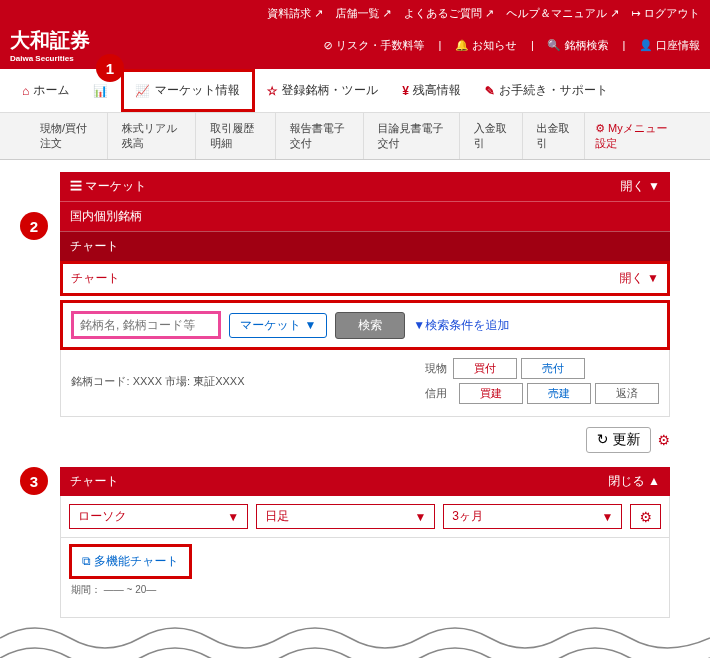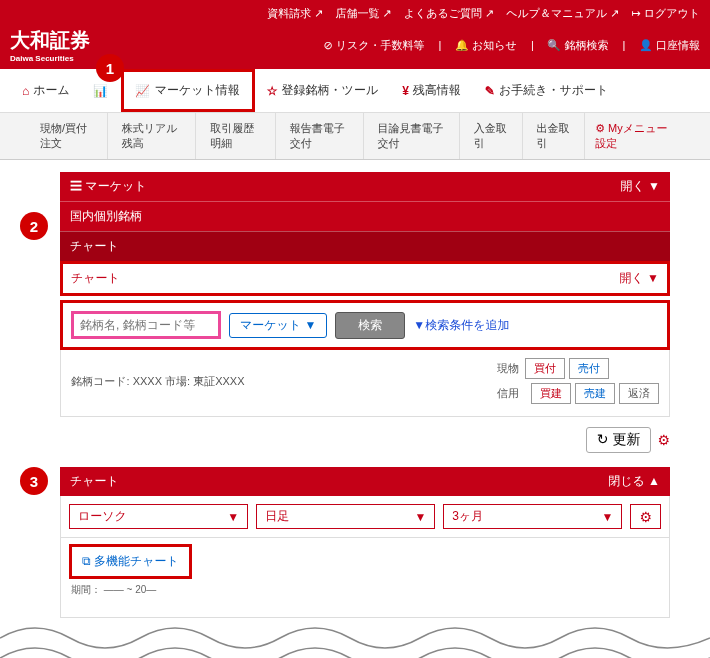--- a/index.html
+++ b/index.html
@@ -26,21 +26,21 @@
 .redbar-sub { border-top: 1px solid rgba(255,255,255,0.3); }
 .redbox { border: 3px solid #d20000; padding: 6px 8px; display: flex; justify-content: space-between; align-items: center; font-size: 12px; color: #c40017; margin-bottom: 4px; }
 .searchrow { border: 3px solid #d20000; padding: 8px; display: flex; gap: 8px; align-items: center; font-size: 12px; }
 .searchrow input[type=text] { border: 3px solid #ec4899; padding: 4px 6px; width: 150px; font-size: 12px; }
 .priority { border: 1px solid #0066cc; color: #0066cc; padding: 3px 10px; border-radius: 3px; background: #fff; }
 .searchbtn { background: #888; color: #fff; padding: 4px 22px; border: 1px solid #555; border-radius: 3px; }
 .addcond { color: #1d4ed8; }
 .stockrow { padding: 8px 10px 12px; font-size: 11px; color: #555; border: 1px solid #ddd; border-top: none; }
 .stockrow .top { display: flex; justify-content: space-between; align-items: center; }
 .btns { display: flex; gap: 4px; }
-.btn { border: 1px solid #999; padding: 2px 8px; font-size: 11px; background: #fff; }
+.btn { border: 1px solid #999; padding: 2px 20px; font-size: 11px; background: #fff; }
 .btn.buy { color: #c40017; }
 .btn.sell { color: #0066cc; }
 .updrow { display: flex; justify-content: flex-end; padding: 10px 0; gap: 6px; align-items: center; }
 .updbtn { border: 1px solid #aaa; padding: 3px 10px; border-radius: 3px; font-size: 14px; background: #fff; }
 .gear { color: #c40017; font-size: 14px; }
 .selectrow { display: flex; gap: 8px; padding: 8px; border: 1px solid #ddd; border-top: none; }
 .sel { border: 1px solid #c40017; color: #c40017; padding: 3px 8px; font-size: 12px; flex: 1; display: flex; justify-content: space-between; align-items: center; background: #fff; }
 .gearbox { border: 1px solid #c40017; color: #c40017; padding: 3px 8px; font-size: 14px; display: flex; align-items: center; }
 .multichart { border: 3px solid #d20000; display: inline-block; padding: 6px 10px; color: #0066cc; font-size: 12px; margin: 6px 0 0 8px; }
 .wave { width: 100%; height: 60px; }

